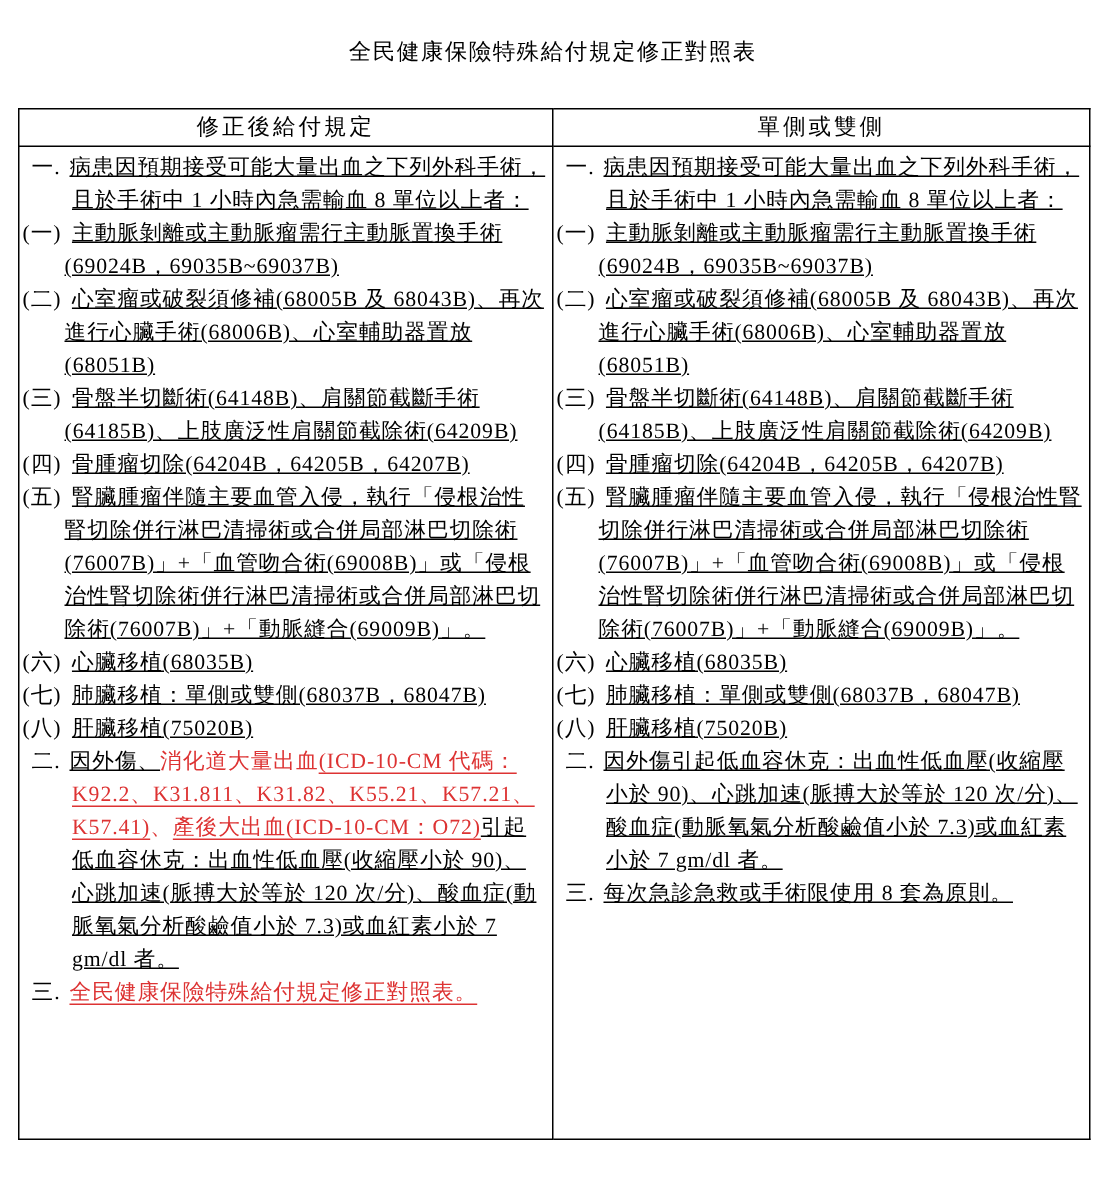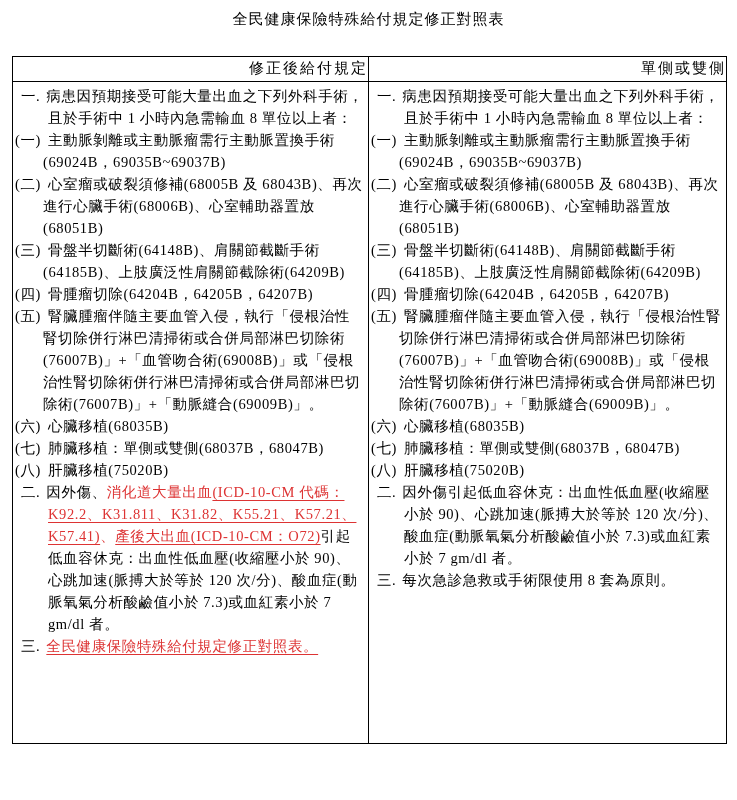--- a/index.html
+++ b/index.html
@@ -4,40 +4,40 @@
 <style>
   :root { --red: #DD3333; --ink: #000000; --border: #000000; }
   * { box-sizing: border-box; }
   html,body { margin:0; padding:0; }
   body {
     width:737px; height:800px; background:#ffffff; color:var(--ink);
     font-family:"Liberation Serif","DejaVu Serif",serif;
     overflow:hidden;
   }
   .title-block { padding-top:9px; text-align:center; }
-  .title-block .tline { font-size:15px; line-height:21px; letter-spacing:1px; }
+  .title-block .tline { font-size:15px; line-height:21px; letter-spacing:1px;margin-top:16px; }
   table.cmp {
     border-collapse:collapse; table-layout:fixed;
     width:714px; margin:26px 11px 0 12px;
   }
   table.cmp th, table.cmp td { border:1px solid var(--border); }
   table.cmp th {
     font-weight:normal; font-size:15px; letter-spacing:2px;
-    height:25px; padding:1px 0 2px 0; text-align:right;
+    height:25px; padding:1px 0 2px 0; text-align:center;
   }
   table.cmp td {
     vertical-align:top; height:662px;
     padding:3px 4px 8px 0;
   }
   .para { font-size:14.5px; line-height:22px; letter-spacing:0.6px; }
   .lv1 { padding-left:35px; text-indent:-27px; }
   .lv2 { padding-left:30px; text-indent:-28px; }
   .marker { margin-right:6px; }
   .lv2 .marker { margin-right:7px; }
-  .seg.normal { color:var(--ink); }
+  .seg.normal { color:var(--ink);text-decoration:underline; }
   .seg.red { color:var(--red); }
   .seg.red-underline {
     color:var(--red);
     text-decoration:underline;
     text-decoration-thickness:1px;
     text-underline-offset:3px;
   }
 </style>
 </head>
 <body>

